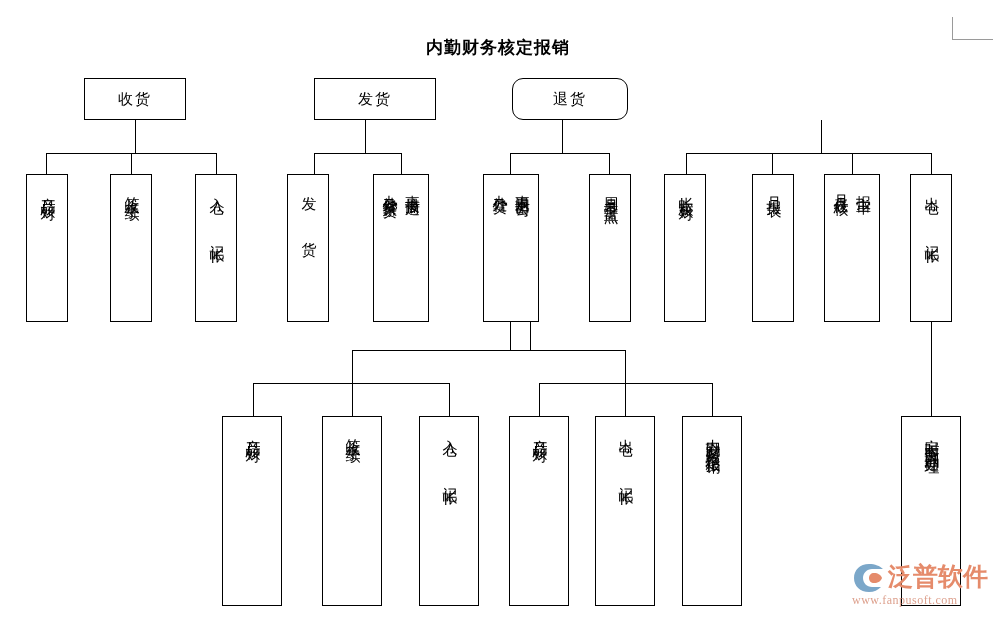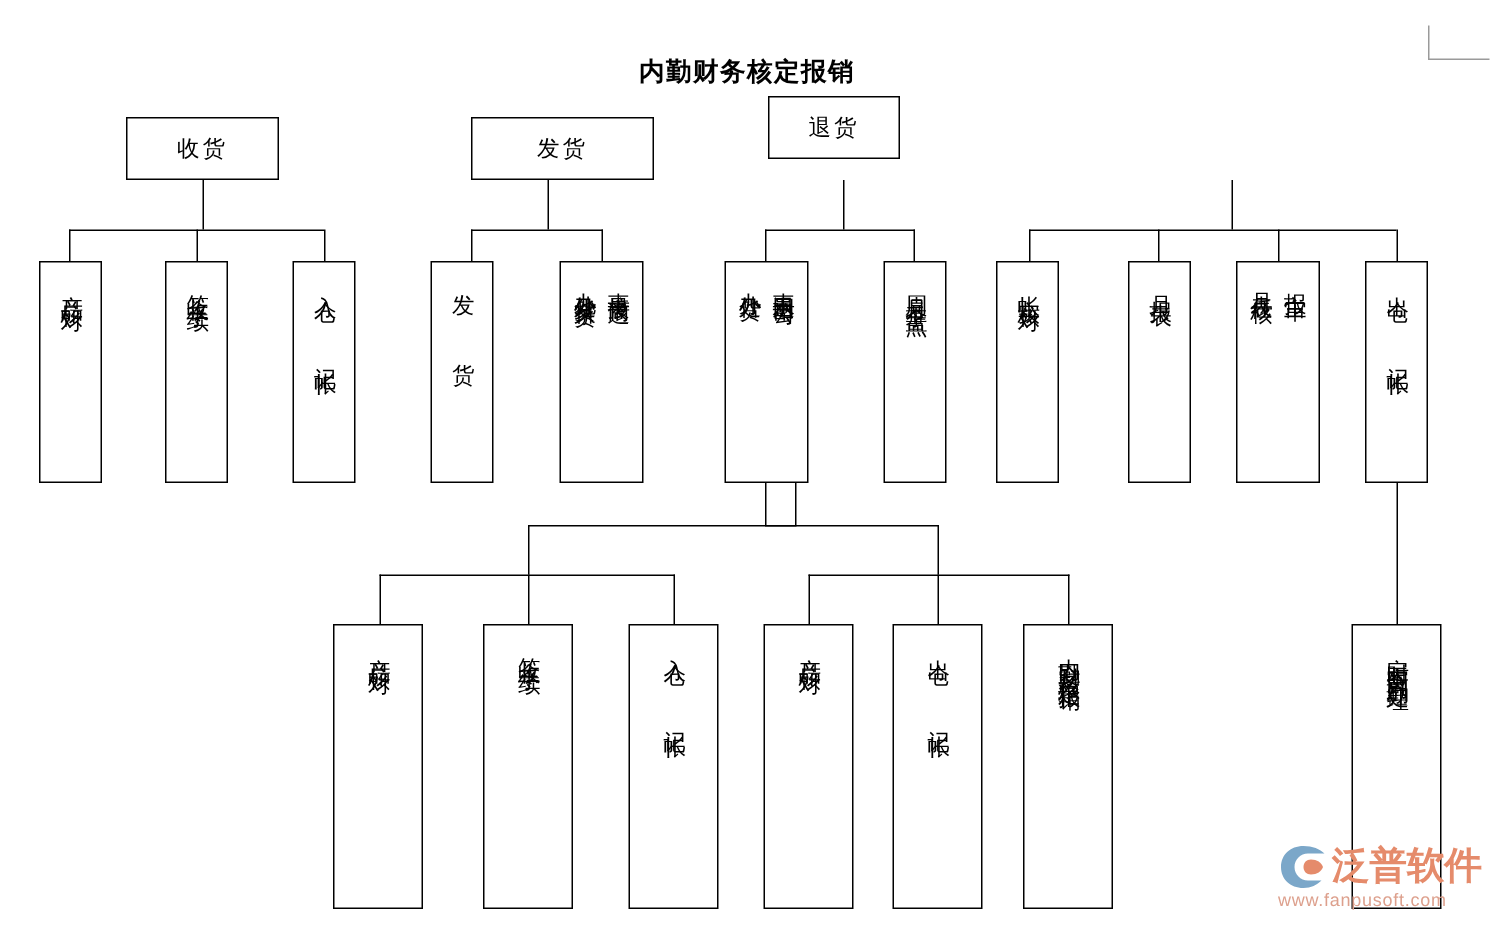--- a/index.html
+++ b/index.html
@@ -90,41 +90,41 @@
     font-size:25px;font-weight:bold;
     color:#e58b6b;
     letter-spacing:0px;
     font-family:"DejaVu Sans","Liberation Sans",sans-serif;
   }
   .wm-url{
     position:absolute;left:0px;top:33px;
     font-size:12px;
     color:#dda08d;
     letter-spacing:0.5px;
-    font-family:Liberation Sans, sans-serif;
+    font-family:Liberation Serif, serif;
   }
 </style>
 </head>
 <body>
 
 <div id="canvas">
 
   <div class="corner-mark" style="left:952px;top:17px;"></div>
 
   <div class="title">内勤财务核定报销</div>
 
   <div class="node head" style="left:84px;top:78px;width:102px;height:42px;">
     <span class="htext">收货</span>
   </div>
 
   <div class="node head" style="left:314px;top:78px;width:122px;height:42px;">
     <span class="htext">发货</span>
   </div>
 
-  <div class="node head" style="left:512px;top:64px;width:88px;height:42px;">
+  <div class="node head" style="left:512px;top:78px;width:116px;height:42px;border-radius:11px;">
     <span class="htext">退货</span>
   </div>
 
 
   <div class="ln-v" style="left:135px;top:120px;height:33px;"></div>
   <div class="ln-h" style="left:46px;top:153px;width:170px;"></div>
   <div class="ln-v" style="left:46px;top:153px;height:21px;"></div>
   <div class="ln-v" style="left:131px;top:153px;height:21px;"></div>
   <div class="ln-v" style="left:216px;top:153px;height:21px;"></div>
 

